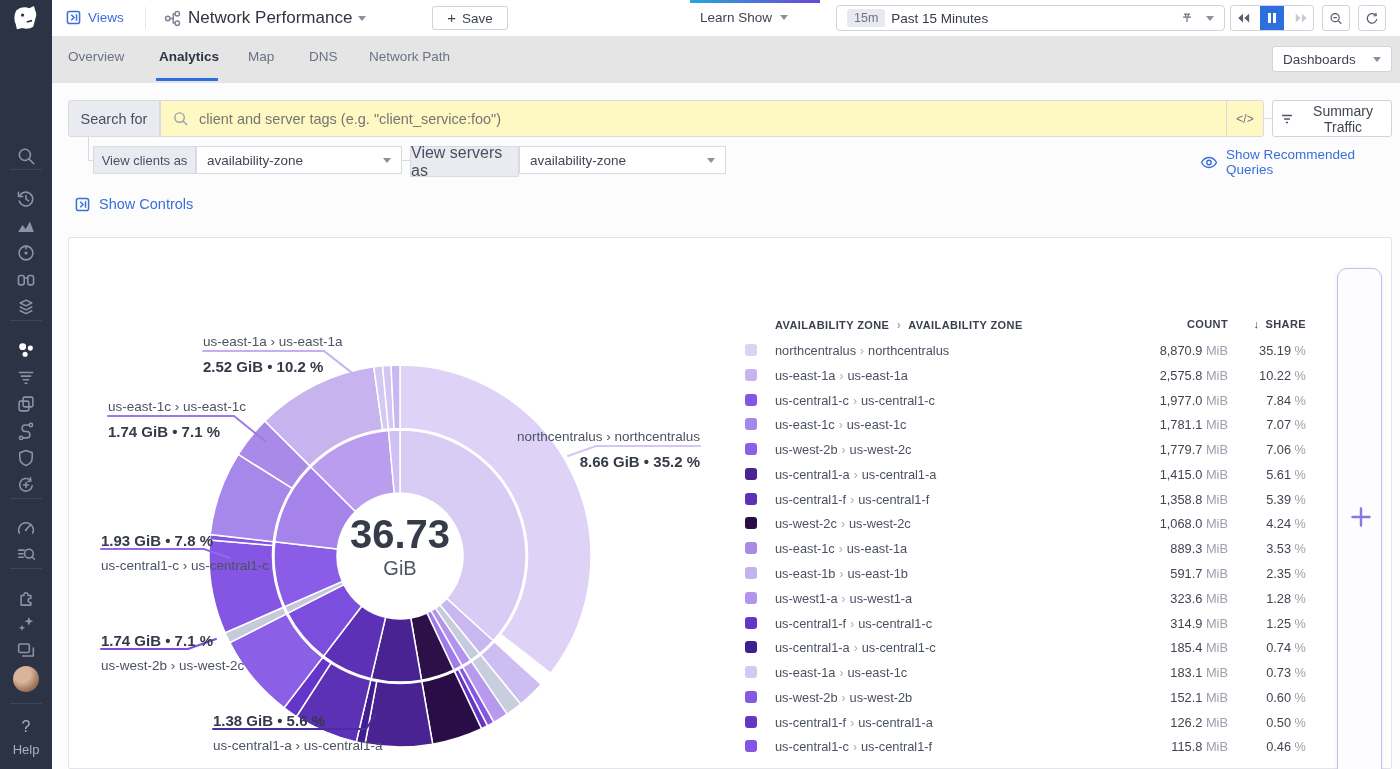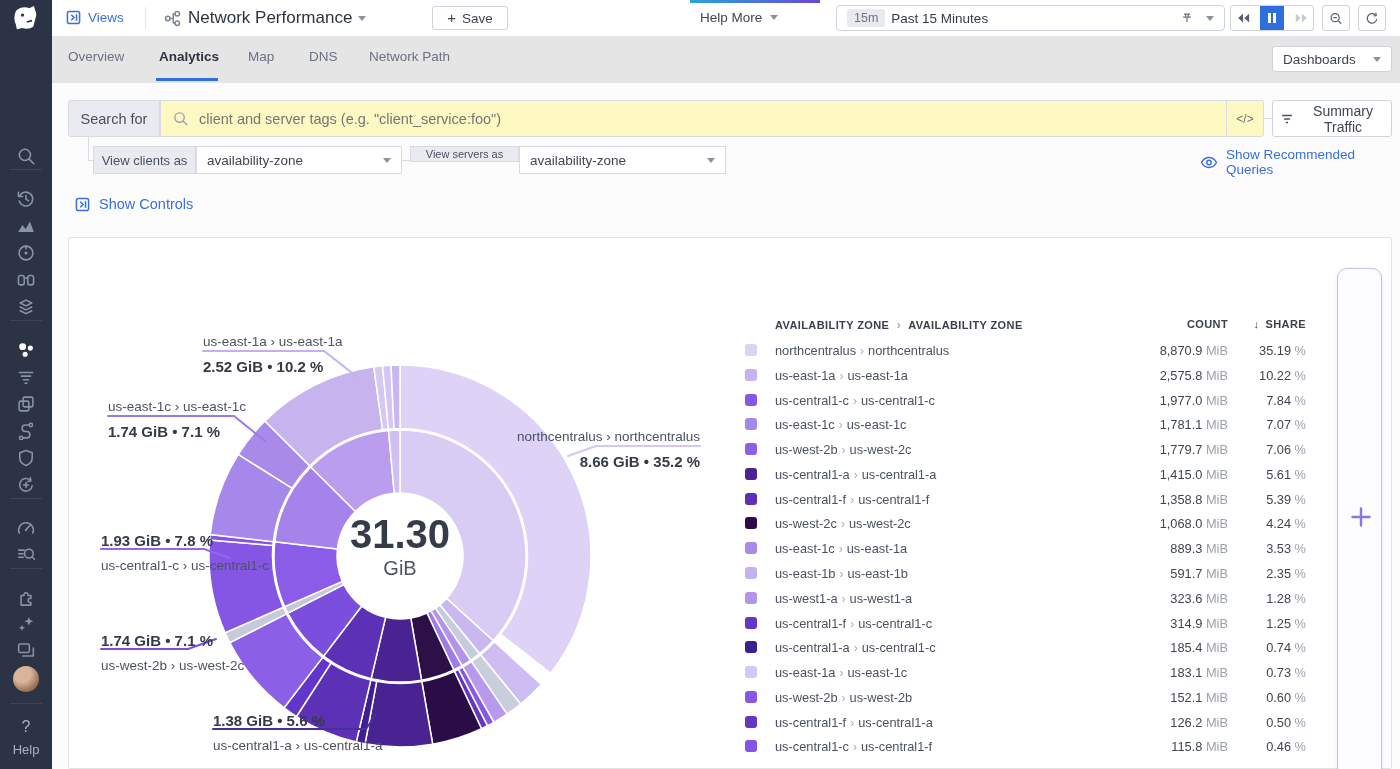--- a/index.html
+++ b/index.html
@@ -219,21 +219,21 @@
     <span class="caret"></span>
   </div>
 
   <button class="btn" style="left:380px;top:6px;width:76px;height:24px;">
     <span style="font-size:15px;line-height:10px;">+</span>
     <span>Save</span>
   </button>
 
   <div class="abs" style="left:638px;top:0;width:130px;height:3px;background:linear-gradient(90deg,#29a5d8,#6b46da);"></div>
   <div class="abs" style="left:648px;top:10px;display:flex;align-items:center;gap:8px;cursor:pointer;">
-    <span style="font-size:13.5px;color:#3f4450;">Help More</span>
+    <span style="font-size:13.5px;color:#3f4450;">Learn Show</span>
     <span class="caret"></span>
   </div>
 
   <div class="btn" style="left:784px;top:5px;width:389px;height:26px;justify-content:flex-start;padding:0 10px;border-radius:4px;">
     <span style="background:#e8eaef;border-radius:3px;padding:2px 7px;font-size:12.5px;color:#6d7486;">15m</span>
     <span style="font-size:13.5px;color:#353a47;">Past 15 Minutes</span>
     <span style="margin-left:auto;display:flex;align-items:center;gap:12px;">
       <span>
         <svg width="14" height="14" viewBox="0 0 16 16" fill="none" stroke="#6d7486" stroke-width="1.4">
           <path d="M4.5 3.5h7M6.5 3.5v3.5M9.5 3.5v3.5M3.5 7h9M8 7v5.5"></path>
@@ -313,21 +313,21 @@
 </button>
 
 <div class="connector" style="left:88px;top:137px;width:1px;height:23px;"></div>
 <div class="connector" style="left:88px;top:160px;width:5px;height:1px;"></div>
 <div class="lblbox" style="left:93px;top:146px;width:103px;height:28px;font-size:13px;">View clients as</div>
 <div class="selectbox" style="left:196px;top:146px;width:206px;height:28px;">
   <span>availability-zone</span>
   <span class="caret"></span>
 </div>
 <div class="connector" style="left:402px;top:160px;width:8px;height:1px;"></div>
-<div class="lblbox" style="left:410px;top:146px;width:109px;height:16px;font-size:11px;">View servers as</div>
+<div class="lblbox" style="left:410px;top:146px;width:109px;height:31px;font-size:16px;">View servers as</div>
 <div class="selectbox" style="left:519px;top:146px;width:207px;height:28px;">
   <span>availability-zone</span>
   <span class="caret"></span>
 </div>
 <div class="abs" style="left:1200px;top:147px;display:flex;align-items:center;gap:8px;cursor:pointer;">
   <span>
     <svg width="18" height="13" viewBox="0 0 18 13" fill="none" stroke="#3a6fd8" stroke-width="1.4">
         <path d="M1.5 6.5C3.3 3.2 6 1.5 9 1.5s5.7 1.7 7.5 5c-1.8 3.3-4.5 5-7.5 5s-5.7-1.7-7.5-5z"></path>
         <circle cx="9" cy="6.5" r="2.2"></circle>
       </svg>
@@ -493,21 +493,21 @@
         <title>small-2</title>
       </path>
       <polyline points="135,45 256,45 288,70" fill="none" stroke="#c3b0f2" stroke-width="2" stroke-linecap="round"></polyline>
       <polyline points="40,110 166,110 197,135" fill="none" stroke="#9b79ea" stroke-width="2" stroke-linecap="round"></polyline>
       <polyline points="632,140 528,140 500,150" fill="none" stroke="#d4c6f5" stroke-width="2" stroke-linecap="round"></polyline>
       <polyline points="33,243 136,243 162,252" fill="none" stroke="#9468e9" stroke-width="2" stroke-linecap="round"></polyline>
       <polyline points="33,343 120,343 148,333" fill="none" stroke="#7c4fe0" stroke-width="2" stroke-linecap="round"></polyline>
       <polyline points="145,423 298,423 308,408" fill="none" stroke="#4a2f9e" stroke-width="2" stroke-linecap="round"></polyline>
     </svg>
   <div class="abs" style="left:232px;top:207px;width:200px;text-align:center;">
-    <div style="font-size:40px;font-weight:bold;color:#363b49;line-height:42px;">31.30</div>
+    <div style="font-size:40px;font-weight:bold;color:#363b49;line-height:42px;">36.73</div>
     <div style="font-size:20px;color:#4d5565;line-height:26px;">GiB</div>
   </div>
   <div id="callouts">
       <div class="callout" style="top: 27px; left: 135px;">
         <div class="co-name">us-east-1a › us-east-1a</div>
         <div class="co-val" style="margin-top:6px;">2.52 GiB • 10.2 %</div>
       </div>
       <div class="callout" style="top: 92px; left: 40px;">
         <div class="co-name">us-east-1c › us-east-1c</div>
         <div class="co-val" style="margin-top:6px;">1.74 GiB • 7.1 %</div>

